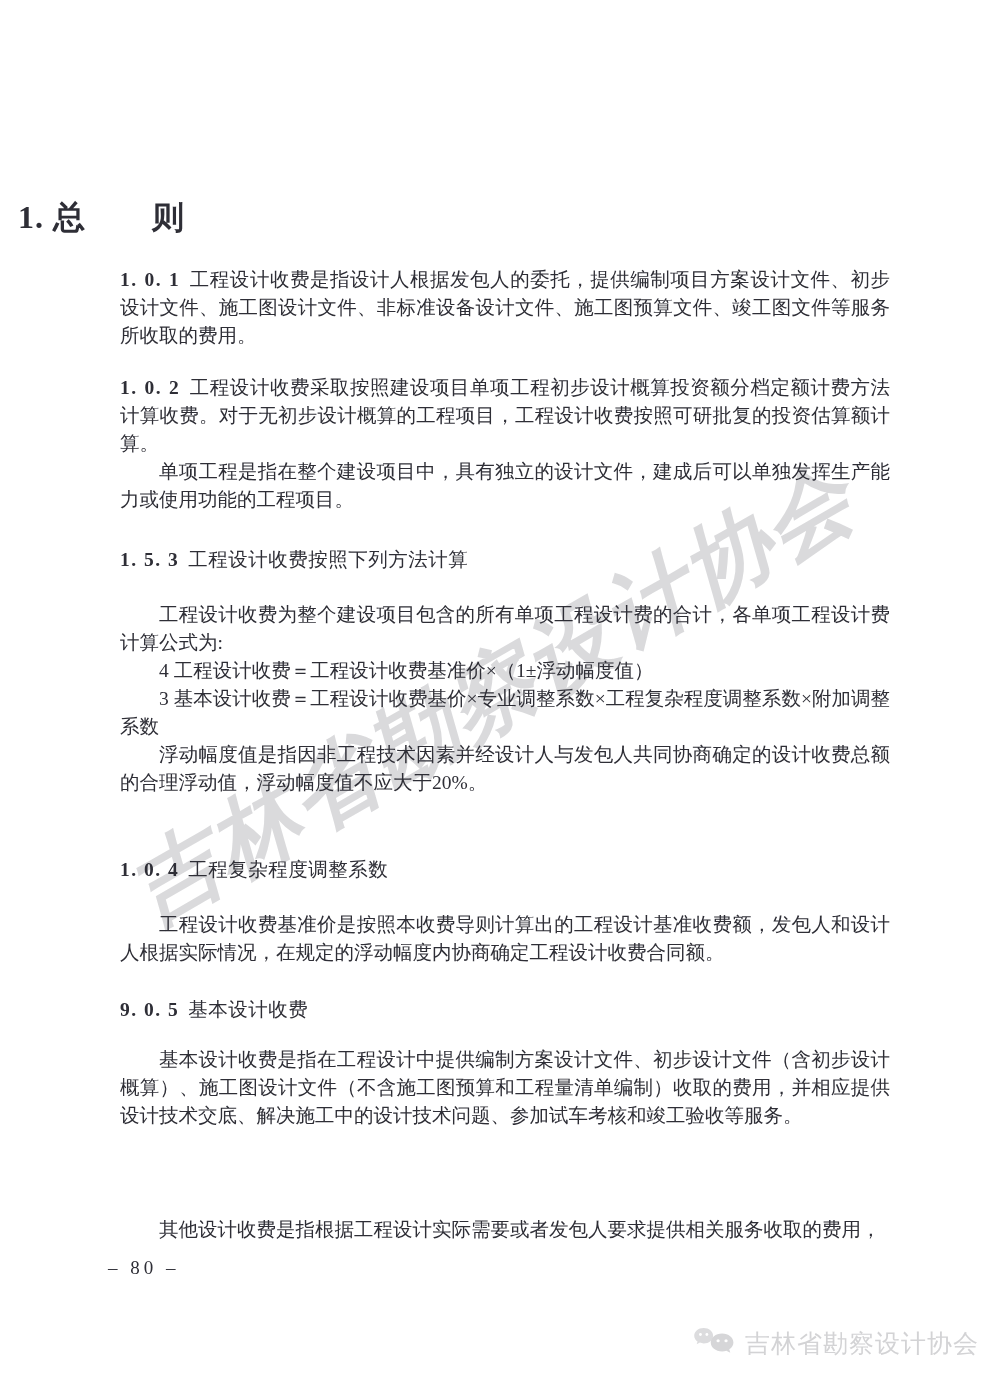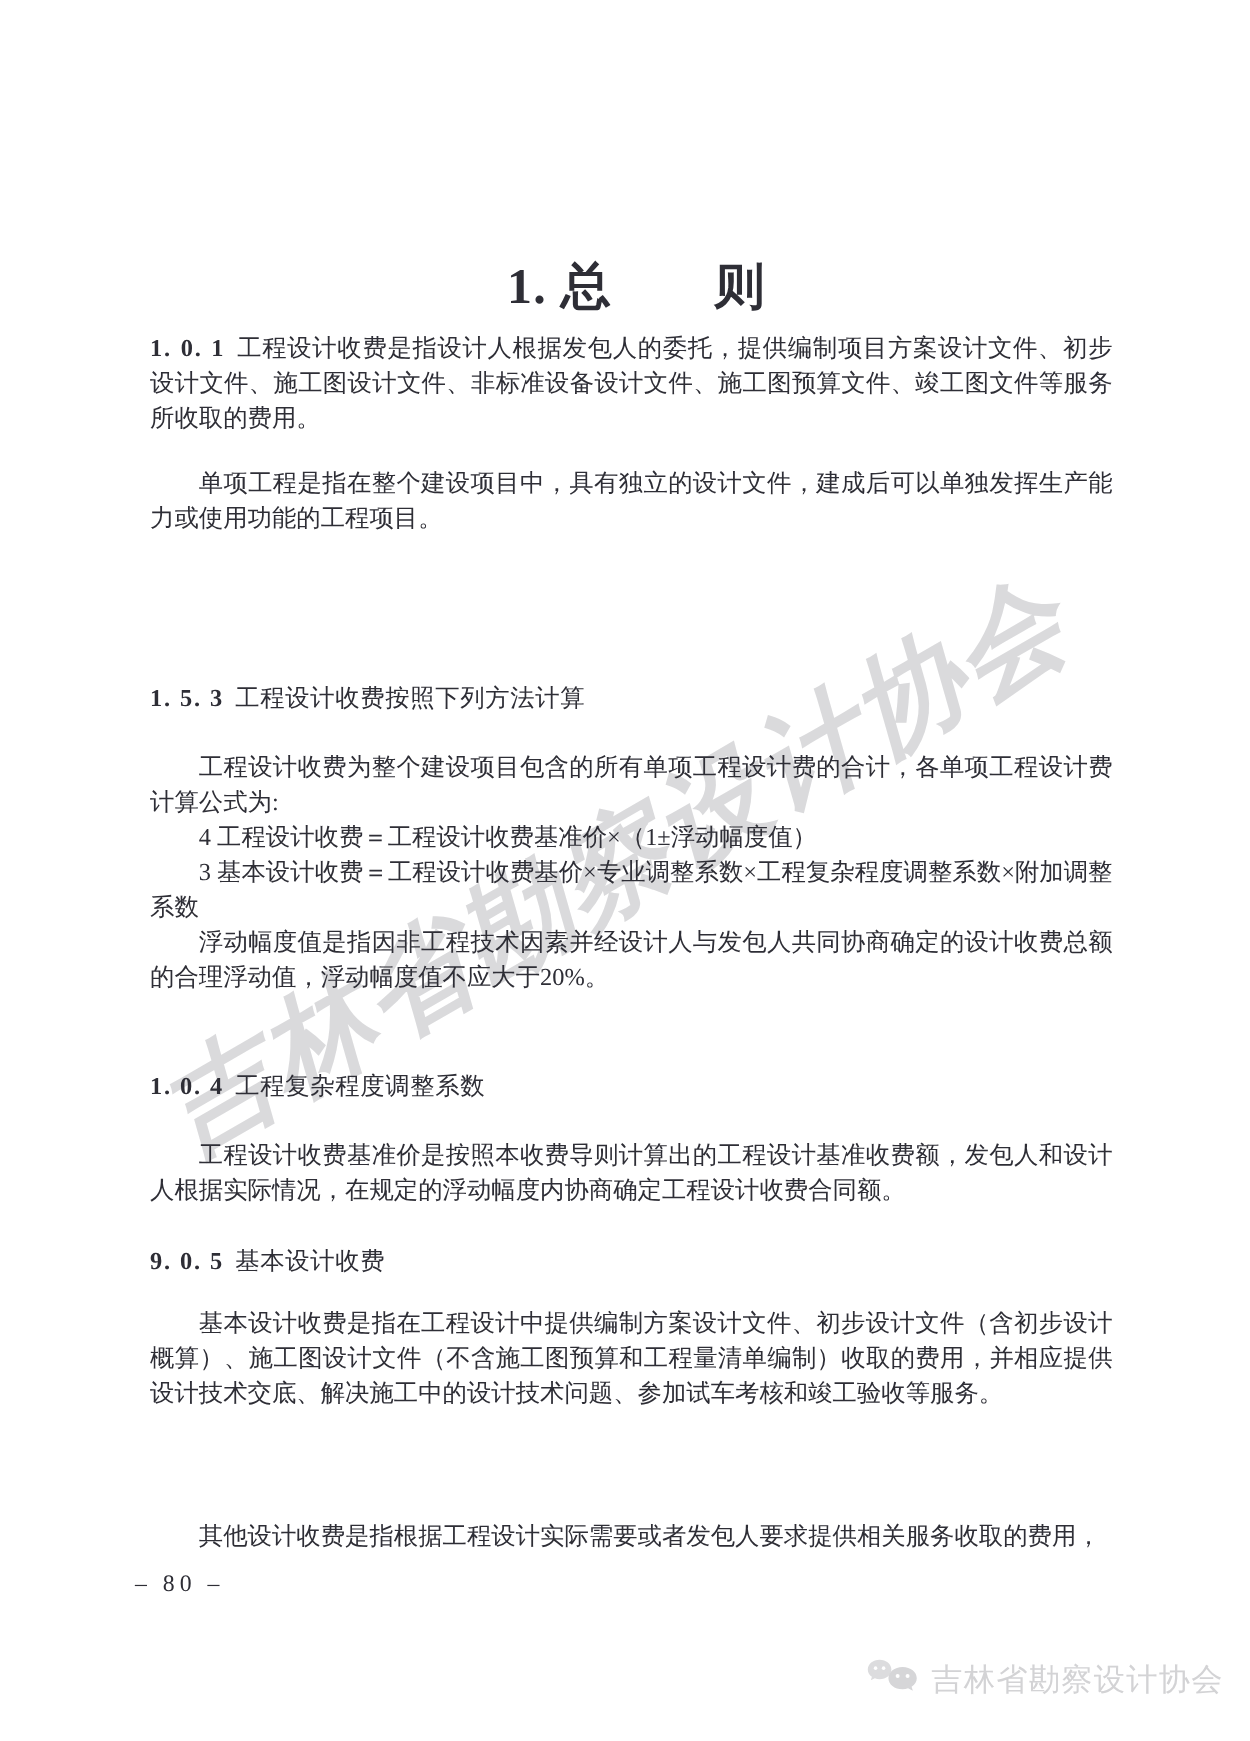--- a/index.html
+++ b/index.html
@@ -26,23 +26,22 @@
     font-style: italic;
     font-weight: bold;
     z-index: 0;
     pointer-events: none;
   }
   .doc-title {
     position: absolute;
     top: 176px;
     left: 0;
     width: 1000px;
-    text-align: center;
     text-indent: 18px;
-    font-size: 40px;
+    font-size: 32px;
     font-weight: bold;
     letter-spacing: 1px;
     line-height: 1.3;
     z-index: 1;
   }
   .block {
     position: absolute;
     left: 120px;
     width: 770px;
     font-size: 19.5px;
@@ -93,20 +92,21 @@
 
   <div class="watermark">吉林省勘察设计协会</div>
 
   <h1 class="doc-title">1. 总　　则</h1>
 
   <div class="block" style="top:266px">
     <p><span class="secnum">1. 0. 1</span><span>工程设计收费是指设计人根据发包人的委托，提供编制项目方案设计文件、初步设计文件、施工图设计文件、非标准设备设计文件、施工图预算文件、竣工图文件等服务所收取的费用。</span></p>
   </div>
 
   <div class="block" style="top:374px">
+    <p><span class="secnum">1. 0. 2</span><span>工程设计收费采取按照建设项目单项工程初步设计概算投资额分档定额计费方法计算收费。对于无初步设计概算的工程项目，工程设计收费按照可研批复的投资估算额计算。</span></p>
     <p class="para-indent">单项工程是指在整个建设项目中，具有独立的设计文件，建成后可以单独发挥生产能力或使用功能的工程项目。</p>
   </div>
 
   <div class="block" style="top:546px">
     <p class="heading-line"><span class="secnum">1. 5. 3</span><span>工程设计收费按照下列方法计算</span></p>
   </div>
 
   <div class="block" style="top:601px">
     <p class="para-indent">工程设计收费为整个建设项目包含的所有单项工程设计费的合计，各单项工程设计费计算公式为:</p>
     <p class="para-indent">4 工程设计收费＝工程设计收费基准价×（1±浮动幅度值）</p>

